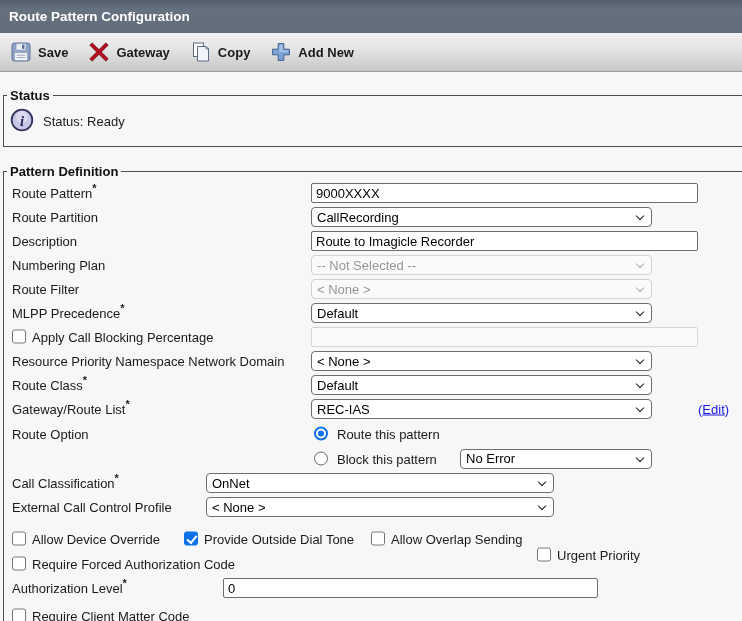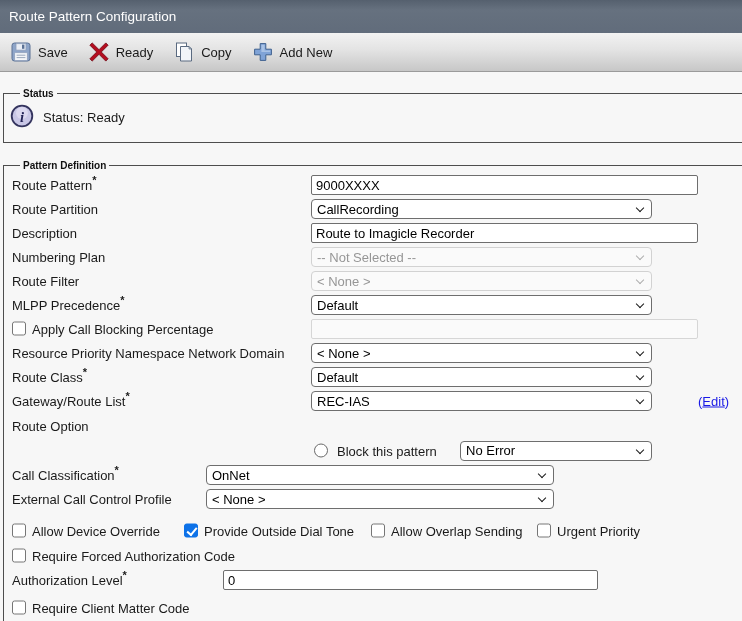--- a/index.html
+++ b/index.html
@@ -9,59 +9,60 @@
     font-size: 13px;
     color: #1a1a1a;
     background: #f7f7f7;
   }
 
   
   .titlebar {
     height: 33px;
     background: linear-gradient(#55606e, #66717f 30%, #616c7b);
     color: #fff;
-    font-weight: normal;
+    font-weight: bold;
     font-size: 13.5px;
     display: flex;
     align-items: center;
     padding-left: 9px;
   }
 
   
   .toolbar {
     height: 39px;
     background: linear-gradient(#f2f2f2, #e3e3e3 45%, #c7c7c7);
     border-bottom: 1px solid #9b9b9b;
     display: flex;
     align-items: center;
     padding-left: 11px;
+    font-weight: bold;
   }
   .tb-btn {
     display: inline-flex;
     align-items: center;
     gap: 7px;
     margin-right: 21px;
     cursor: pointer;
     white-space: nowrap;
   }
   .tb-btn svg { display: block; }
 
   
   fieldset {
     border: 1px solid #4d4d4d;
     margin-left: 3px;
     width: 758px; 
     background: #f7f7f7;
   }
   legend {
     font-weight: bold;
-    font-size: 10px;
+    font-size: 13px;
     color: #111;
     padding: 0 3px;
-    margin-left: 16px;
+    margin-left: 3px;
   }
   .status-fs { margin-top: 16px; }
   .status-body {
     display: flex;
     align-items: center;
     gap: 9px;
     padding: 5px 0 11px 6px;
   }
   .pattern-fs { margin-top: 17px; height: 520px; }
 
@@ -72,21 +73,21 @@
   .row.cbgrid { height: 26px; margin-top: 7px; }
   .row.mt4 { margin-top: 4px; }
   .lbl {
     position: absolute; left: 8px; top: 50%; transform: translateY(-50%);
     white-space: nowrap; color: #1a1a1a;
   }
   sup.req { font-weight: bold; font-size: 11px; line-height: 0; }
   .control { position: absolute; left: 307px; top: 50%; transform: translateY(-50%); }
   .at-202 { left: 202px; } .at-219 { left: 219px; }
   .at-310 { left: 310px; } .at-445 { left: 456px; } .at-694 { left: 694px; }
-  .abs-8 { left: 8px; } .abs-180 { left: 180px; } .abs-367 { left: 367px; } .abs-533 { left: 533px; }
+  .abs-8 { left: 8px; } .abs-180 { left: 180px; } .abs-367 { left: 367px; } .abs-533 { left: 533px; margin-top: 16px; }
 
   
   .ti {
     height: 20px;
     border: 1px solid #6e6e6e;
     border-radius: 2px;
     background: #fff;
     color: #000;
     font: 13px "Liberation Sans", sans-serif;
     padding: 0 4px;
@@ -178,21 +179,21 @@
     </span>
     <span>Save</span>
   </span>
 
   <span class="tb-btn">
     <span>
       <svg width="20" height="20" viewBox="0 0 20 20">
         <path d="M3.2 0.9 L10 7.7 L16.8 0.9 L19.1 3.2 L12.3 10 L19.1 16.8 L16.8 19.1 L10 12.3 L3.2 19.1 L0.9 16.8 L7.7 10 L0.9 3.2 Z" fill="#b50d1f" stroke="#6f0410" stroke-width="0.8"></path>
       </svg>
     </span>
-    <span>Ready</span>
+    <span>Gateway</span>
   </span>
 
   <span class="tb-btn">
     <span>
       <svg width="20" height="20" viewBox="0 0 20 20">
         <rect x="2.5" y="1" width="10" height="13.5" fill="#ffffff" stroke="#5a6a80"></rect>
         <path d="M6.5 4.5 h8.5 l2.5 2.5 v12 h-11 Z" fill="#f1f4f8" stroke="#5a6a80"></path>
         <path d="M15 4.5 v2.5 h2.5 Z" fill="#c6d0dd" stroke="#5a6a80" stroke-width="0.7"></path>
       </svg>
     </span>
@@ -298,20 +299,24 @@
       <span class="lbl"><span>Gateway/Route List</span><sup class="req">*</sup></span>
       <span class="sel w341 control">
         <span>REC-IAS</span>
         <span class="chev"></span>
       </span>
       <a href="#" class="editlink control at-694"><span>(</span><span class="u">Edit</span><span>)</span></a>
     </div>
 
     <div class="row h25">
       <span class="lbl">Route Option</span>
+      <span class="radio-item at-310">
+        <span class="radio" data-checked="true"></span>
+        <span class="rlabel">Route this pattern</span>
+      </span>
     </div>
 
     <div class="row h25">
       <span class="radio-item at-310">
         <span class="radio" data-checked="false"></span>
         <span class="rlabel">Block this pattern</span>
       </span>
       <span class="sel w192 control at-445">
         <span>No Error</span>
         <span class="chev"></span>

